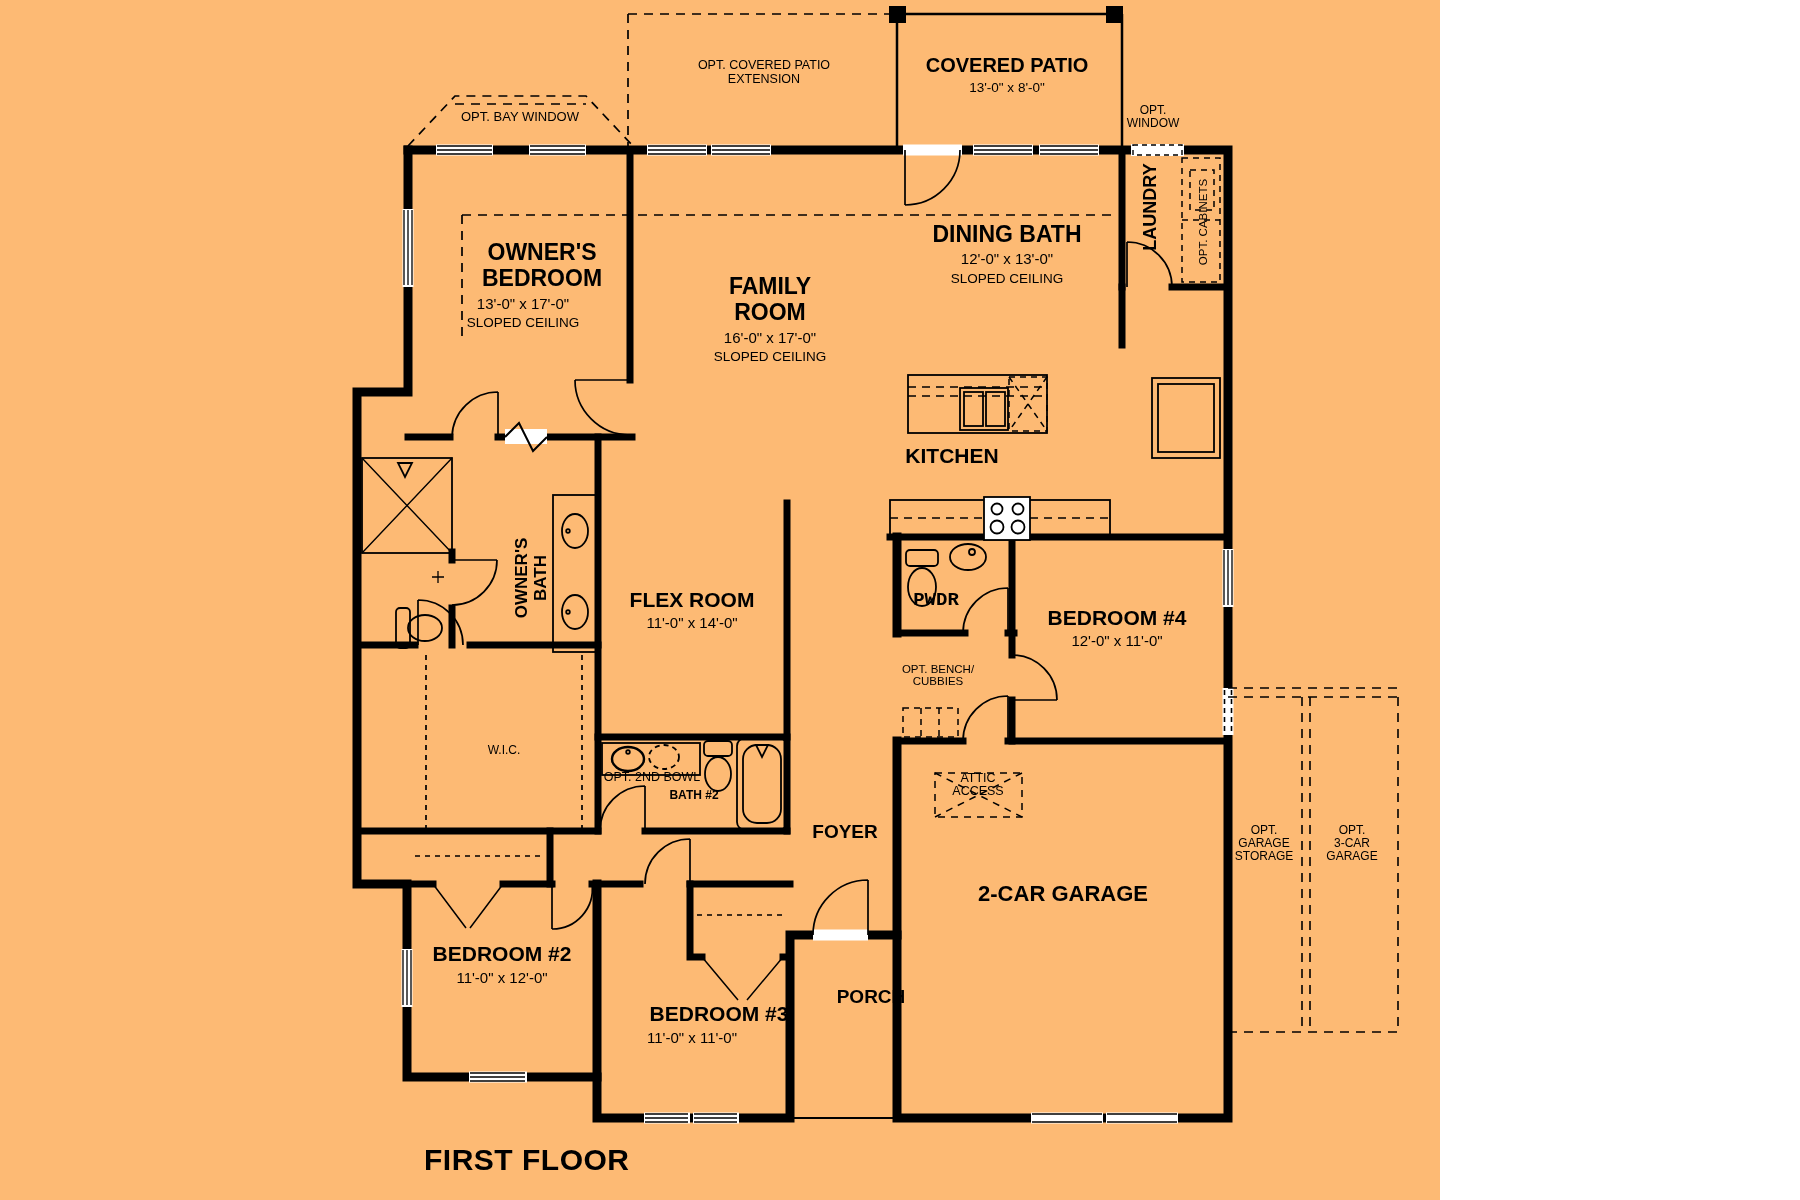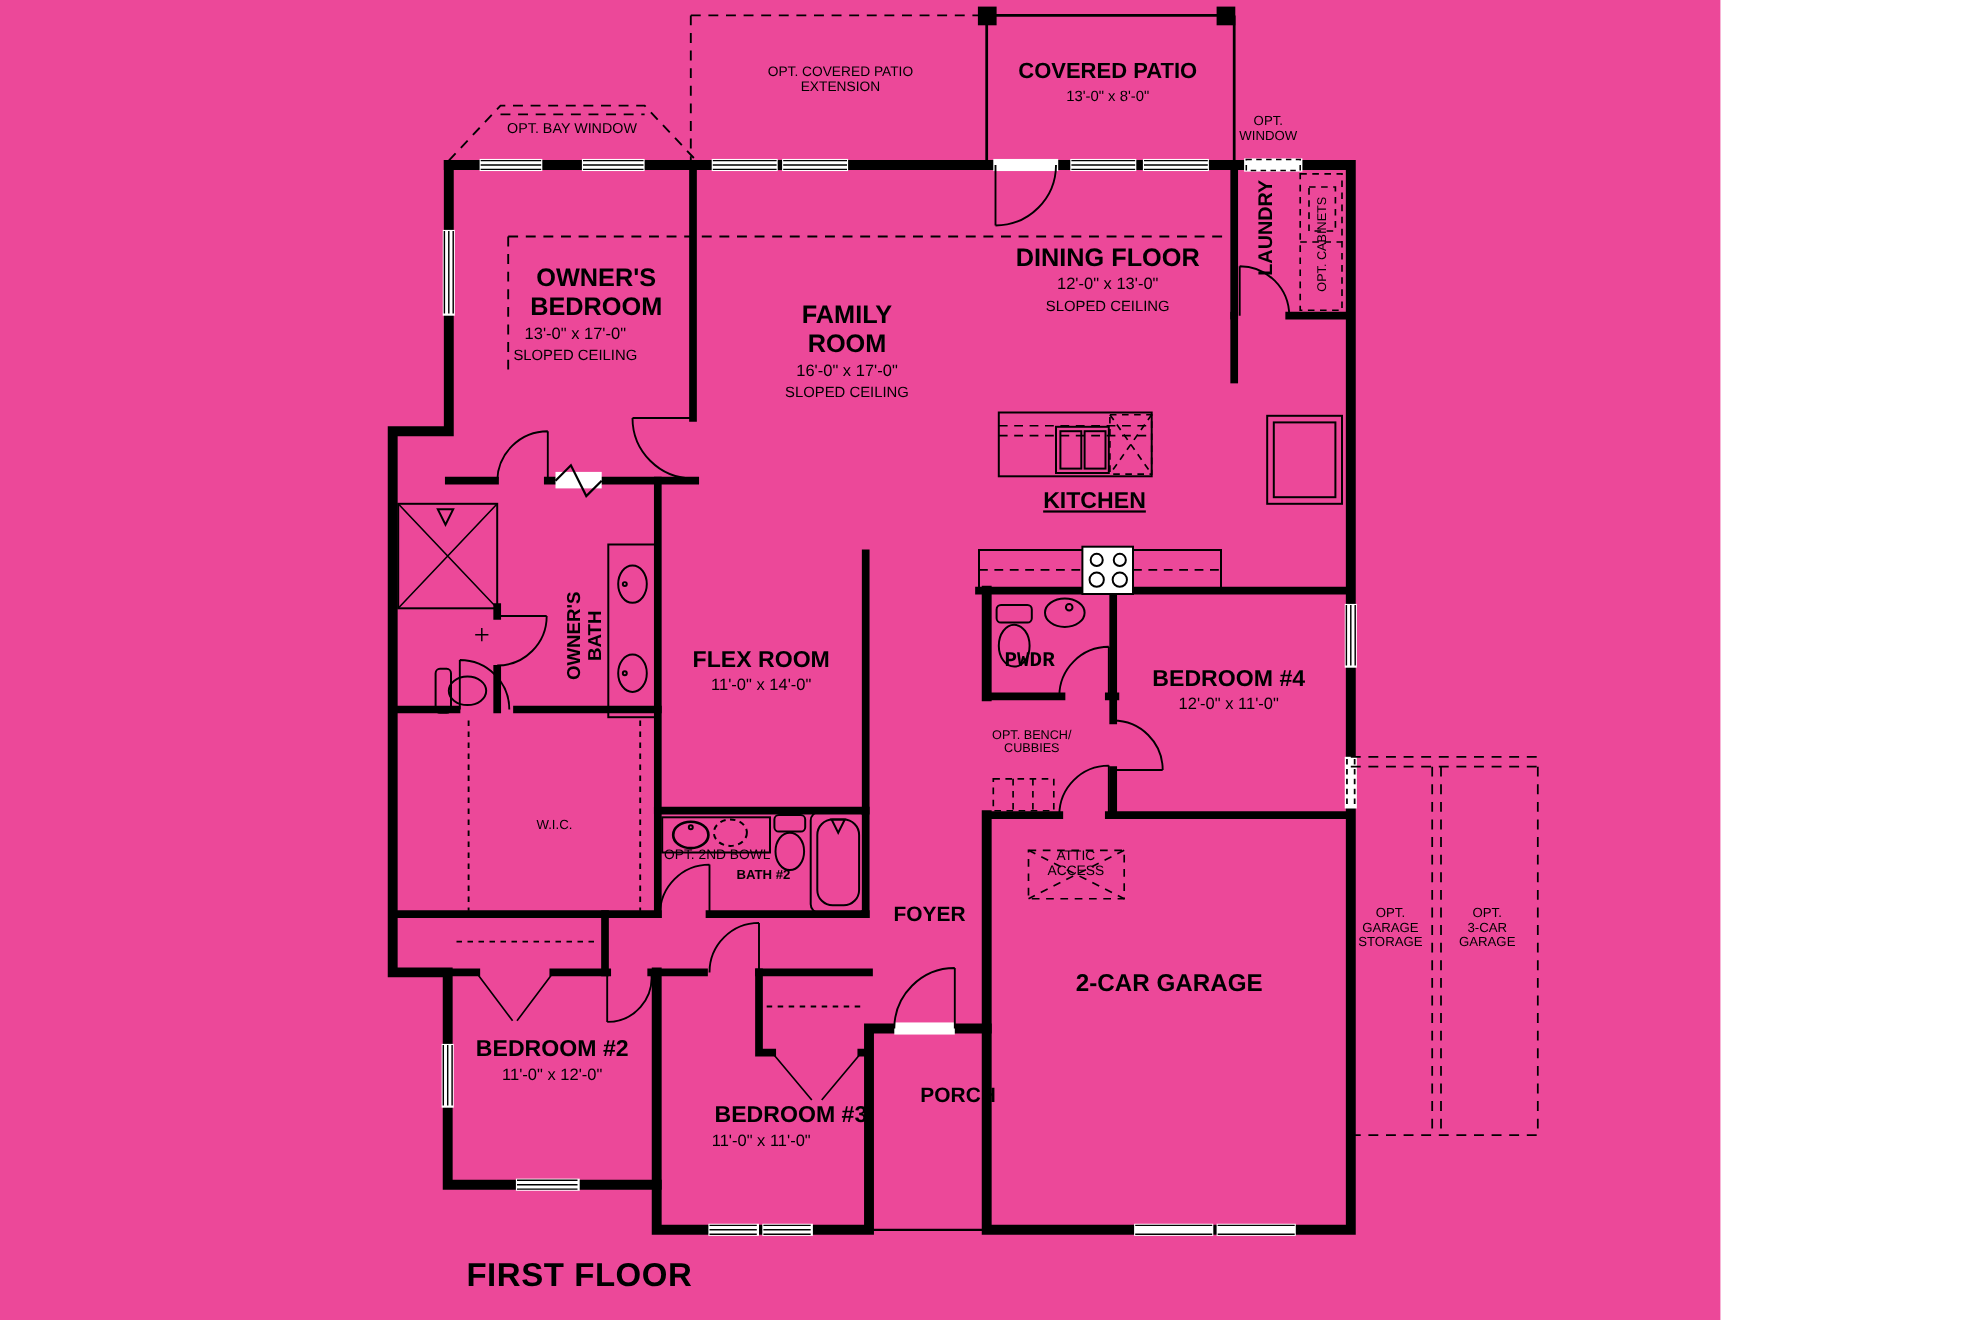--- a/index.html
+++ b/index.html
@@ -1,16 +1,16 @@
 <!DOCTYPE html>
 <html><head>
 <meta charset="utf-8">
 <style>
   html,body{margin:0;padding:0;background:#fff;}
-  #canvas{position:relative;width:1564px;height:1200px;background:#ec4899;overflow:hidden;
+  #canvas{position:relative;width:1440px;height:1200px;background:#fdba74;overflow:hidden;
           font-family:"Liberation Sans",sans-serif;}
   svg{position:absolute;left:0;top:0;}
   .lbl{position:absolute;color:#000;white-space:pre-line;text-align:center;
        transform:translateX(-50%);line-height:1.12;font-family:"Liberation Sans",sans-serif;}
   .rn-lg{font-size:23px;font-weight:700;}
   .rn-md{font-size:21px;font-weight:700;}
   .rn-sm{font-size:19px;font-weight:700;}
   .dims{font-size:15px;}
   .note{font-size:13.5px;}
   .opt{font-size:12.5px;}
@@ -238,28 +238,28 @@
 <div class="lbl rn-lg" style="left:542px;top:240px;">OWNER'S
 BEDROOM</div>
 <div class="lbl dims" style="left:523px;top:296px;">13'-0" x 17'-0"</div>
 <div class="lbl note" style="left:523px;top:315px;">SLOPED CEILING</div>
 
 <div class="lbl rn-lg" style="left:770px;top:274px;">FAMILY
 ROOM</div>
 <div class="lbl dims" style="left:770px;top:330px;">16'-0" x 17'-0"</div>
 <div class="lbl note" style="left:770px;top:349px;">SLOPED CEILING</div>
 
-<div class="lbl rn-lg" style="left:1007px;top:222px;">DINING FLOOR</div>
+<div class="lbl rn-lg" style="left:1007px;top:222px;">DINING BATH</div>
 <div class="lbl dims" style="left:1007px;top:251px;">12'-0" x 13'-0"</div>
 <div class="lbl note" style="left:1007px;top:271px;">SLOPED CEILING</div>
 
 <div class="lbl rot rot-name" style="left:1150px;top:207px;">LAUNDRY</div>
 <div class="lbl rot opt-sm" style="left:1203px;top:222px;">OPT. CABINETS</div>
 
-<div class="lbl rn-md" style="left:995px;top:444px;text-decoration:underline;">KITCHEN</div>
+<div class="lbl rn-md" style="left:952px;top:444px;">KITCHEN</div>
 
 <div class="lbl rot rot-name" style="left:531px;top:578px;font-size:17px;">OWNER'S
 BATH</div>
 
 <div class="lbl rn-md" style="left:692px;top:588px;">FLEX ROOM</div>
 <div class="lbl dims" style="left:692px;top:615px;">11'-0" x 14'-0"</div>
 
 <div class="lbl rn-sm" style="left:936px;top:590px;font-family:Liberation Mono, monospace;">PWDR</div>
 
 <div class="lbl rn-md" style="left:1117px;top:606px;">BEDROOM #4</div>

